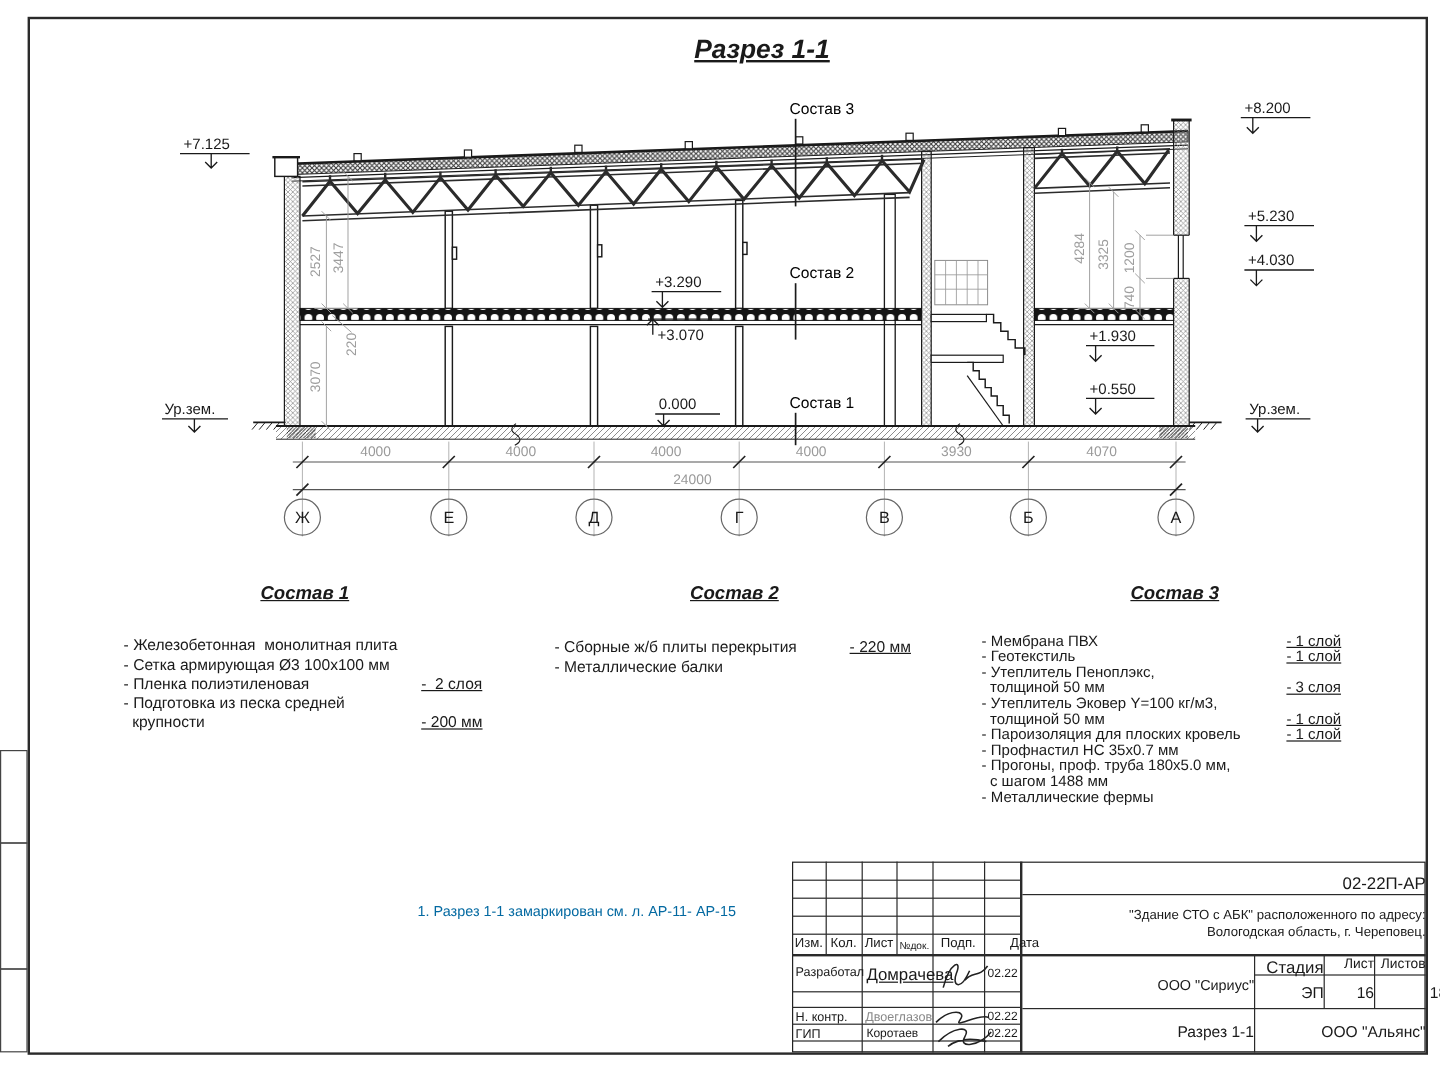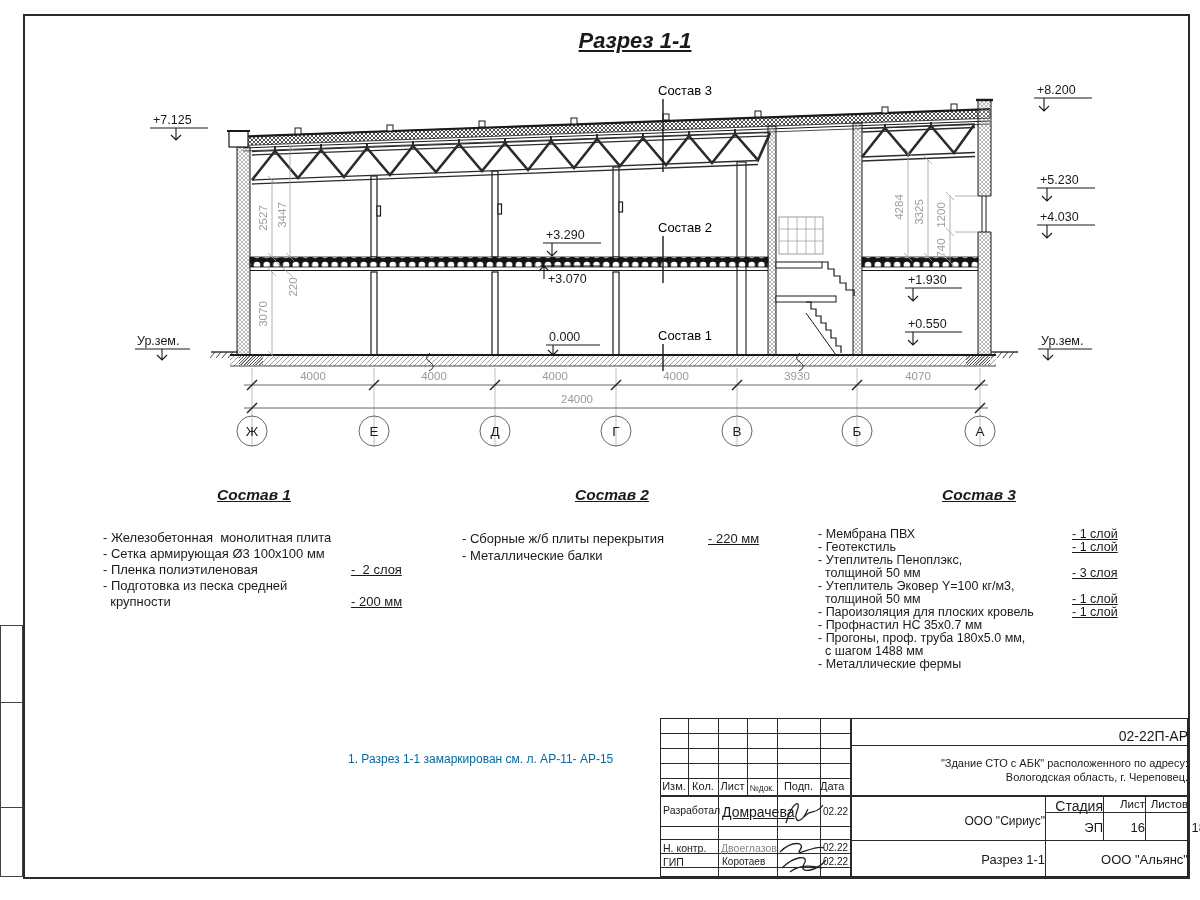--- a/index.html
+++ b/index.html
@@ -388,21 +388,21 @@
     <div class="tb-line" style="left:660px;top:867px;width:190px;height:1px;"></div>
     <div class="tb-line" style="left:852px;top:745px;width:336px;height:1px;"></div>
     <div class="tb-line" style="left:1045px;top:812px;width:143px;height:1px;"></div>
     <div class="tb-line" style="left:852px;top:840px;width:336px;height:1px;"></div>
 
     <div class="tb-t" style="left:660px;top:780px;width:28px;text-align:center;font-size:11px;">Изм.</div>
     <div class="tb-t" style="left:688px;top:780px;width:30px;text-align:center;font-size:11px;">Кол.</div>
     <div class="tb-t" style="left:718px;top:780px;width:29px;text-align:center;font-size:11px;">Лист</div>
     <div class="tb-t" style="left:747px;top:783px;width:30px;text-align:center;font-size:8.5px;">№док.</div>
     <div class="tb-t" style="left:777px;top:780px;width:43px;text-align:center;font-size:11px;">Подп.</div>
-    <div class="tb-t" style="left:820px;top:780px;width:46px;text-align:left;font-size:11px;">Дата</div>
+    <div class="tb-t" style="left:820px;top:780px;width:46px;text-align:right;font-size:11px;">Дата</div>
 
     <div class="tb-t" style="left:663px;top:804px;font-size:10.5px;">Разработал</div>
     <div class="tb-t" style="left:722px;top:804px;font-size:14px;text-decoration:underline;">Домрачева</div>
     <div class="tb-t" style="left:823px;top:806px;font-size:10px;">02.22</div>
     <div class="tb-t" style="left:663px;top:842px;font-size:10.5px;">Н. контр.</div>
     <div class="tb-t" style="left:721px;top:842px;font-size:10.5px;color:#888;">Двоеглазов</div>
     <div class="tb-t" style="left:823px;top:842px;font-size:10px;">02.22</div>
     <div class="tb-t" style="left:663px;top:856px;font-size:10.5px;">ГИП</div>
     <div class="tb-t" style="left:722px;top:856px;font-size:10px;">Коротаев</div>
     <div class="tb-t" style="left:823px;top:856px;font-size:10px;">02.22</div>

